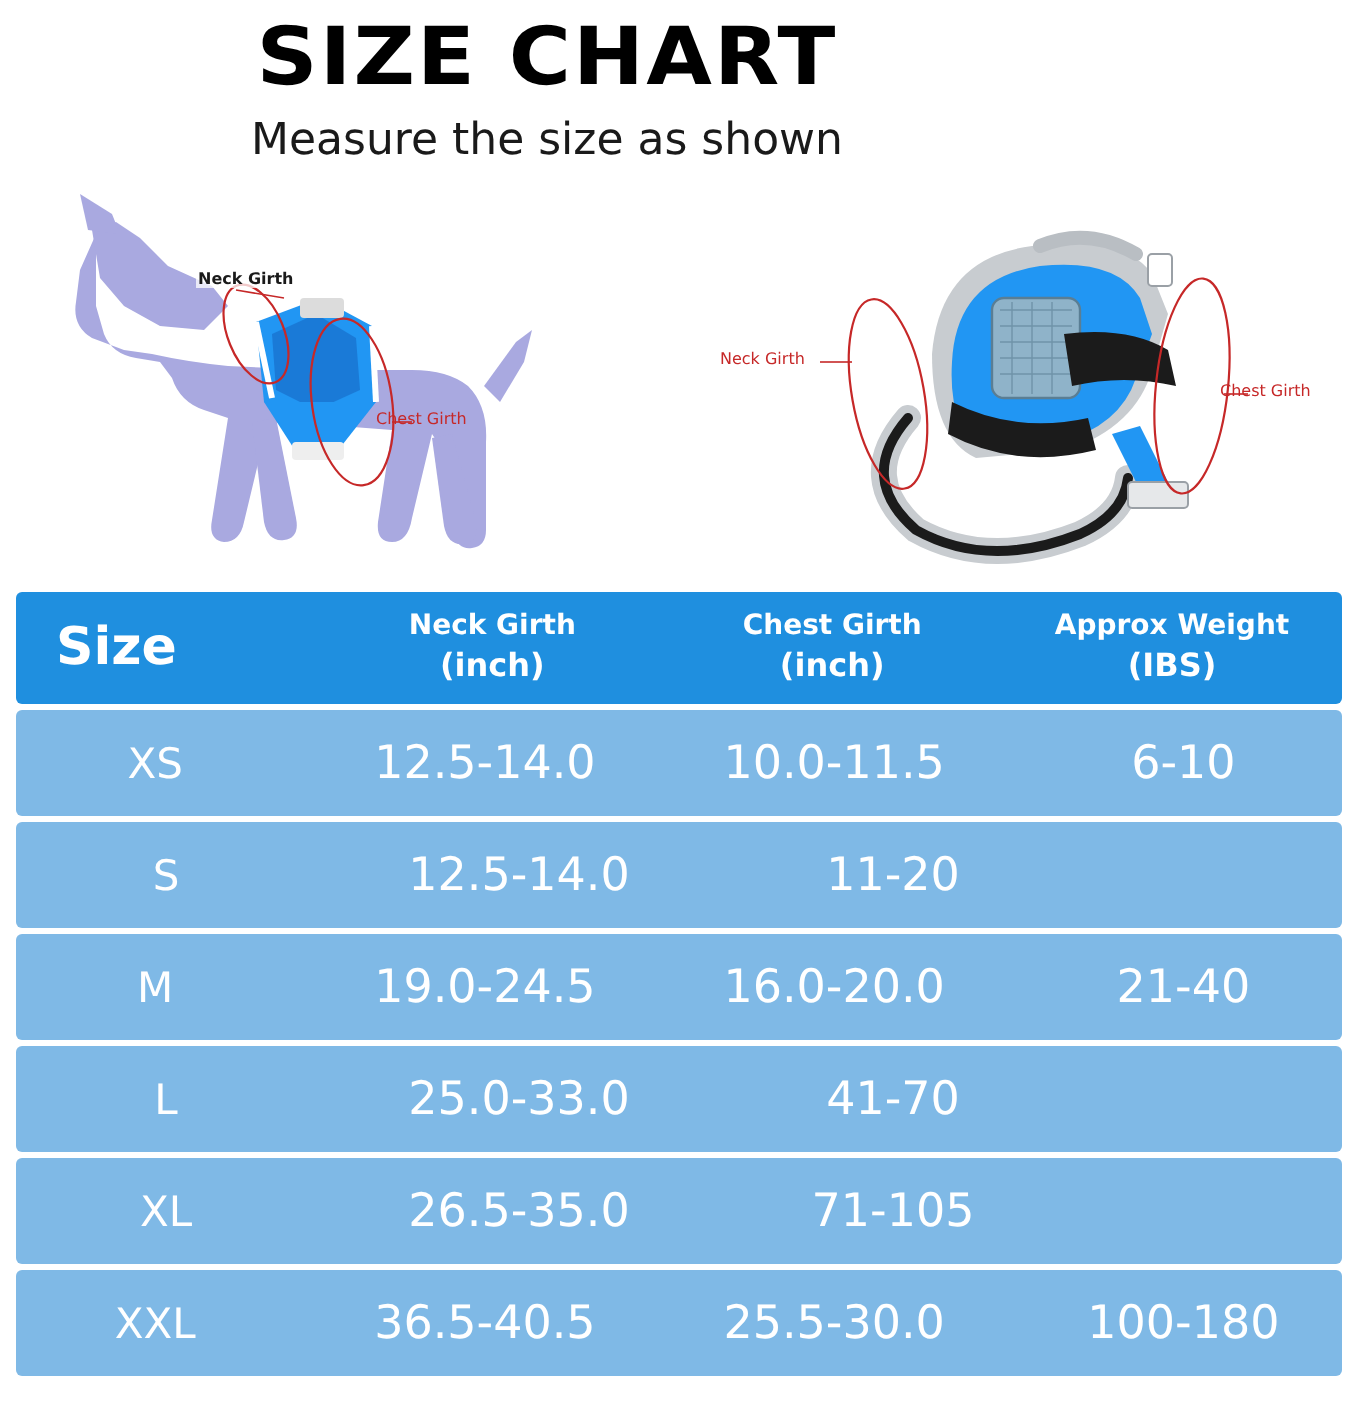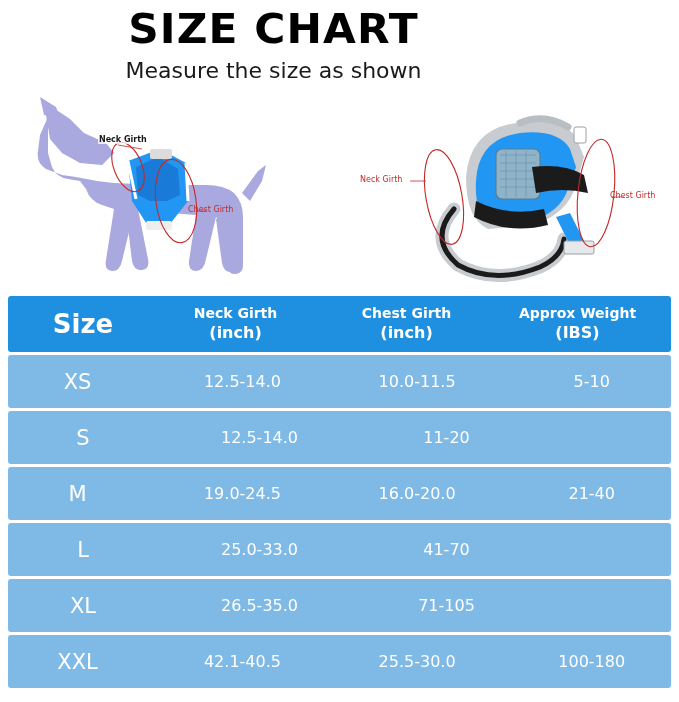--- a/index.html
+++ b/index.html
@@ -105,40 +105,40 @@
     color: #ffffff;
   }
   .c-neck, .c-chest, .c-weight {
     width: 171px;
     text-align: center;
     color: #ffffff;
   }
   .row.head .c-size {
     font-size: 26px;
     font-weight: 700;
-    text-align: center;
-    padding-left: 8px;
+    text-align: left;
+    padding-left: 20px;
     width: 134px;
   }
   .row.head .hcell {
     font-size: 14px;
     font-weight: 700;
     line-height: 1.25;
     color: #ffffff;
   }
   .row.head .hsub {
     font-size: 16px;
     font-weight: 700;
     display: block;
   }
   .row.body .c-size {
     font-size: 21px;
   }
   .row.body .val {
-    font-size: 16px;
+    font-size: 23px;
   }
   
   svg { display: block; }
 </style>
 </head>
 <body>
 
 <div class="page">
 
   <div class="header">
@@ -252,21 +252,21 @@
       <div class="c-weight hcell">
         <span>Approx Weight</span>
         <span class="hsub">(IBS)</span>
       </div>
     </div>
 
     <div class="row body">
       <div class="c-size">XS</div>
       <div class="c-neck val">12.5-14.0</div>
       <div class="c-chest val">10.0-11.5</div>
-      <div class="c-weight val">5-10</div>
+      <div class="c-weight val">6-10</div>
     </div>
 
     <div class="row body">
       <div class="c-size">S</div>
       <div class="c-chest val">12.5-14.0</div>
       <div class="c-weight val">11-20</div>
     </div>
 
     <div class="row body">
       <div class="c-size">M</div>
@@ -282,19 +282,19 @@
     </div>
 
     <div class="row body">
       <div class="c-size">XL</div>
       <div class="c-neck val">26.5-35.0</div>
       <div class="c-weight val">71-105</div>
     </div>
 
     <div class="row body">
       <div class="c-size">XXL</div>
-      <div class="c-neck val">42.1-40.5</div>
+      <div class="c-neck val">36.5-40.5</div>
       <div class="c-chest val">25.5-30.0</div>
       <div class="c-weight val">100-180</div>
     </div>
 
   </div>
 </div>
 
 </body></html>

